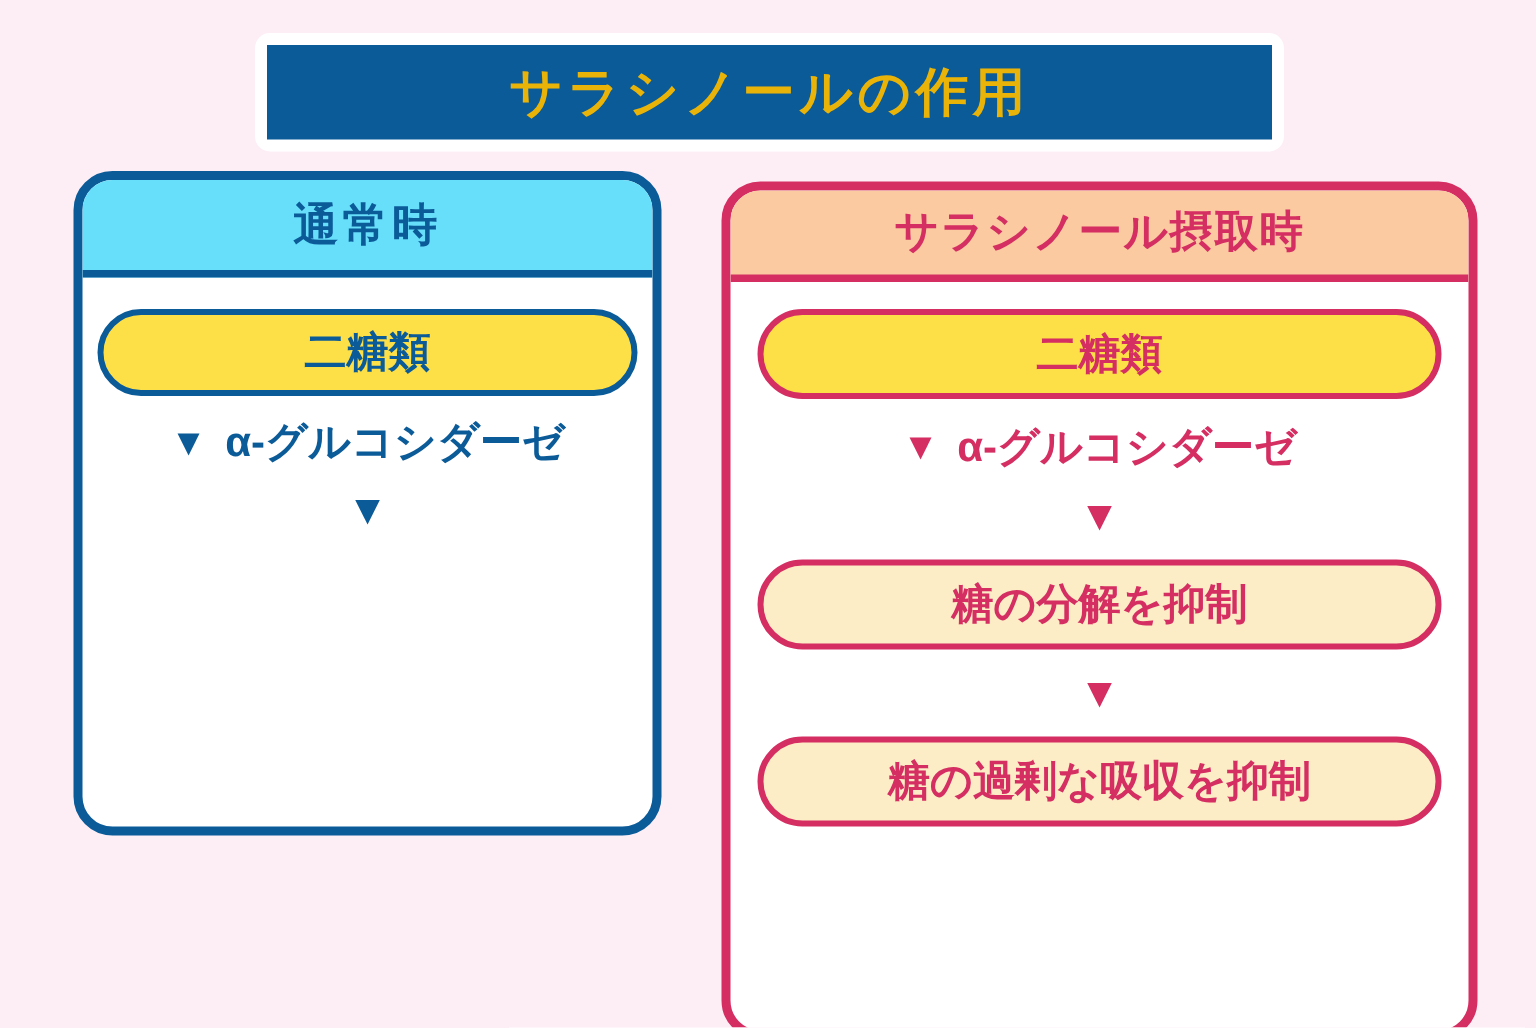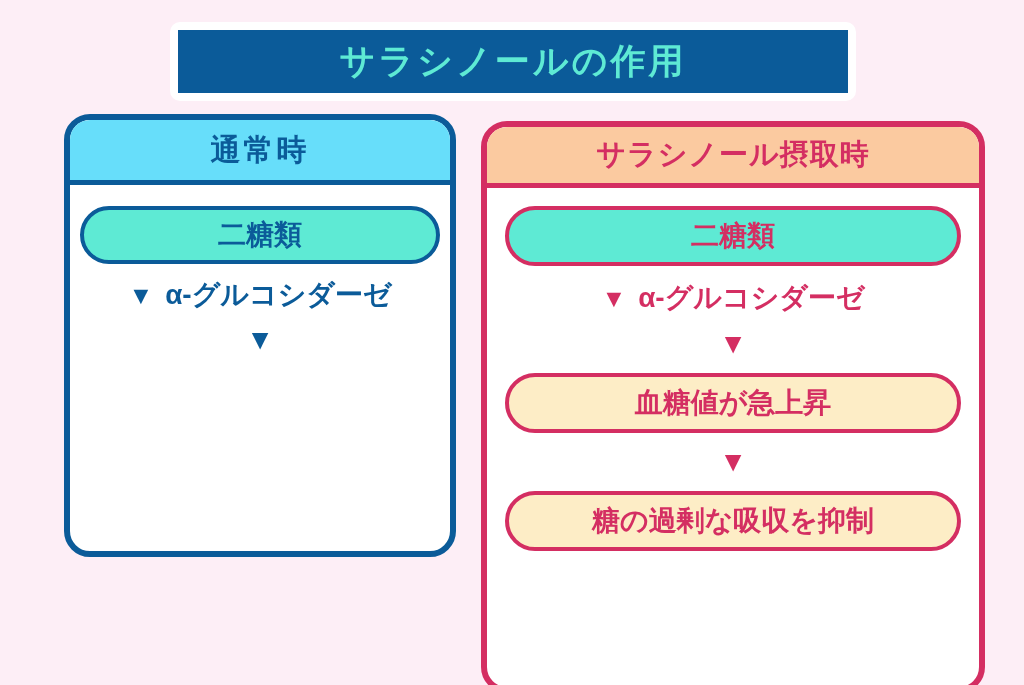--- a/index.html
+++ b/index.html
@@ -29,41 +29,41 @@
   }
   .title-bar {
     width: 100%;
     height: 100%;
     background: var(--blue-dark, #0b5b99);
     display: flex;
     align-items: center;
     justify-content: center;
   }
   .title-text {
-    color: #5eead4;
+    color: #eab308;
     font-size: 35px;
     font-weight: 700;
     letter-spacing: 3px;
     white-space: nowrap;
   }
 
   
   .panels { position: absolute; inset: 0; }
   .panel {
     position: absolute;
     box-sizing: border-box;
     border: 6px solid;
     border-radius: 26px;
     background: #ffffff;
     display: flex;
     flex-direction: column;
     overflow: hidden;
   }
   .panel.normal {
-    left: 64px; top: 114px;
+    left: 49px; top: 114px;
     width: 392px; height: 443px;
     border-color: var(--blue-dark, #0b5b99);
   }
   .panel.salacinol {
     left: 481px; top: 121px;
     width: 504px; height: 572px;
     border-color: var(--crimson, #d42e62);
   }
 
   .panel-header {
@@ -119,21 +119,21 @@
     color: var(--blue-dark, #0b5b99);
     height: 58px;
     font-size: 28px;
   }
   .salacinol .pill {
     border-color: var(--crimson, #d42e62);
     color: var(--crimson, #d42e62);
     height: 60px;
     font-size: 28px;
   }
-  .pill.outline { background: #5eead4; }
+  .pill.outline { background: #fde047; }
   .normal .pill.filled { background: var(--blue-light, #67defa); }
   .salacinol .pill.filled { background: var(--cream, #fdedc6); }
 
   
   .enzyme {
     display: flex;
     align-items: center;
     gap: 12px;
     font-weight: 700;
     font-size: 28px;
@@ -175,19 +175,19 @@
       </section>
       <section class="panel salacinol">
         <header class="panel-header">サラシノール摂取時</header>
         <div class="panel-body">
           <div class="pill outline">二糖類</div>
           <div class="enzyme">
             <span class="tri">▼</span>
             <span>α-グルコシダーゼ</span>
           </div>
           <div class="arrow">▼</div>
-          <div class="pill filled">血糖値が急上昇</div>
+          <div class="pill filled">糖の分解を抑制</div>
           <div class="arrow">▼</div>
           <div class="pill filled">糖の過剰な吸収を抑制</div>
         </div>
       </section>
     </div>
 </div>
 
 </body></html>

